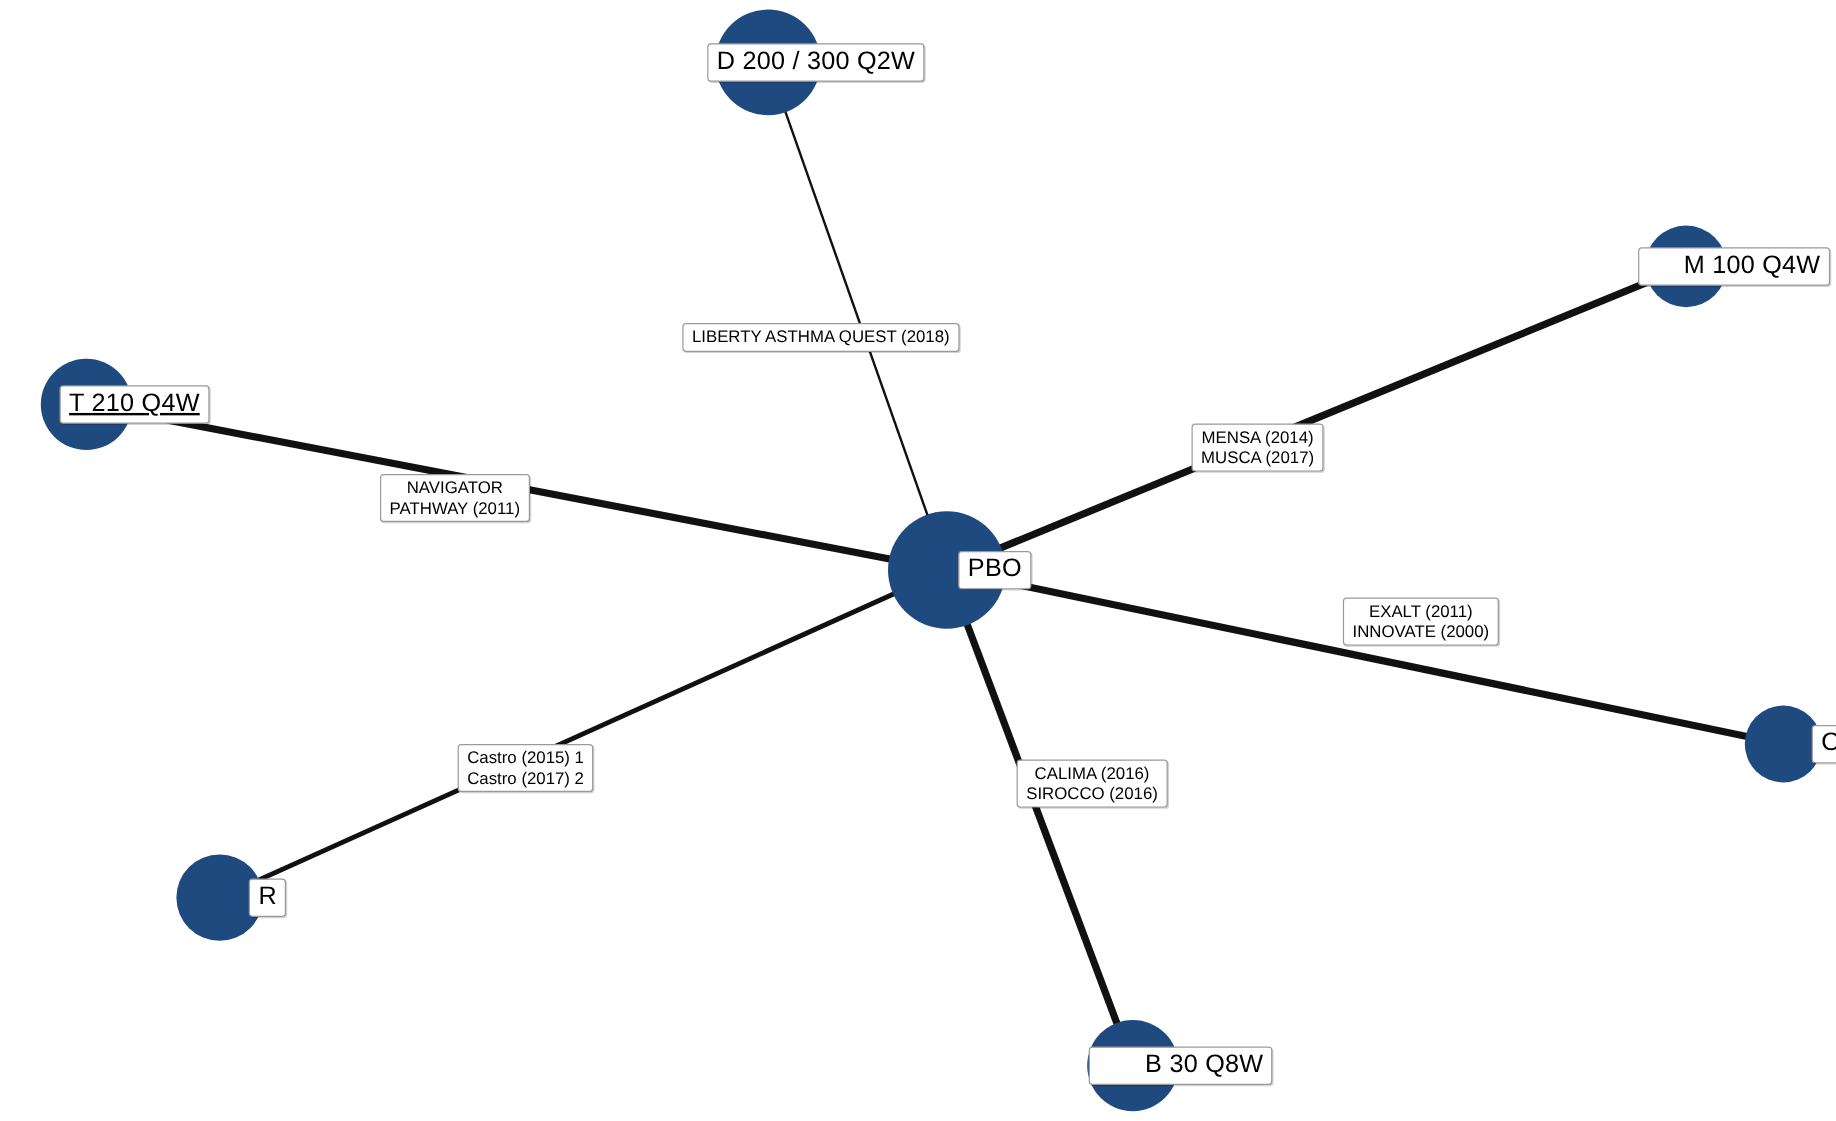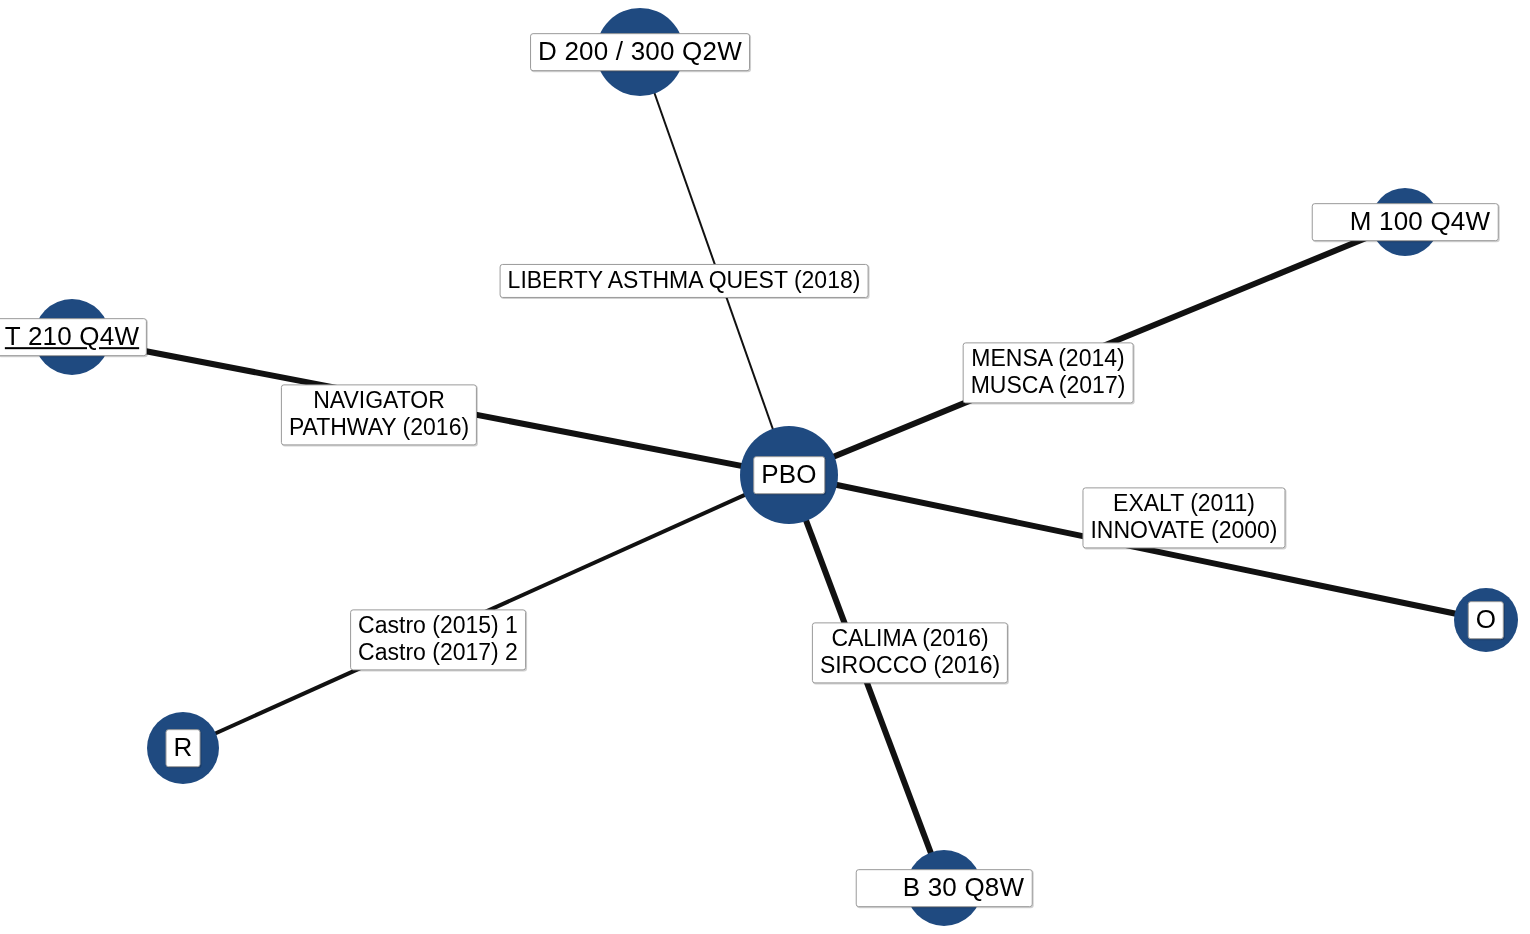--- a/index.html
+++ b/index.html
@@ -39,25 +39,26 @@
     box-shadow: 1px 1px 0 rgba(0,0,0,0.18);
     padding: 2px 7px 3px 7px;
     text-align: center;
     color: #000000;
     white-space: nowrap;
     font-family: "Liberation Sans", sans-serif;
     line-height: 1.18;
     transform: translate(-50%, -50%);
   }
   .node-label {
-    font-size: 26px;
+    font-size: 21px;
     letter-spacing: 0.2px;
+    margin-left: 40px;
   }
   .edge-label {
-    font-size: 23px;
+    font-size: 14px;
   }
   .edge-label .lbl-line {
     display: block;
   }
 </style>
 </head>
 <body>
 
 <div id="network-canvas" style="background: rgb(255, 255, 255);">
 
@@ -91,21 +92,21 @@
       <div class="label-box node-label" style="left: 944px; top: 888px; padding-left: 46px;">B  30 Q8W</div>
       <div class="label-box edge-label" style="left: 684px; top: 281px;">
         <span class="lbl-line">LIBERTY ASTHMA QUEST (2018)</span>
       </div>
       <div class="label-box edge-label" style="left: 1048px; top: 373px;">
         <span class="lbl-line">MENSA (2014)</span>
         <span class="lbl-line">MUSCA (2017)</span>
       </div>
       <div class="label-box edge-label" style="left: 379px; top: 415px;">
         <span class="lbl-line">NAVIGATOR</span>
-        <span class="lbl-line">PATHWAY (2016)</span>
+        <span class="lbl-line">PATHWAY (2011)</span>
       </div>
       <div class="label-box edge-label" style="left: 1184px; top: 518px;">
         <span class="lbl-line">EXALT (2011)</span>
         <span class="lbl-line">INNOVATE (2000)</span>
       </div>
       <div class="label-box edge-label" style="left: 438px; top: 640px;">
         <span class="lbl-line">Castro (2015) 1</span>
         <span class="lbl-line">Castro (2017) 2</span>
       </div>
       <div class="label-box edge-label" style="left: 910px; top: 653px;">

